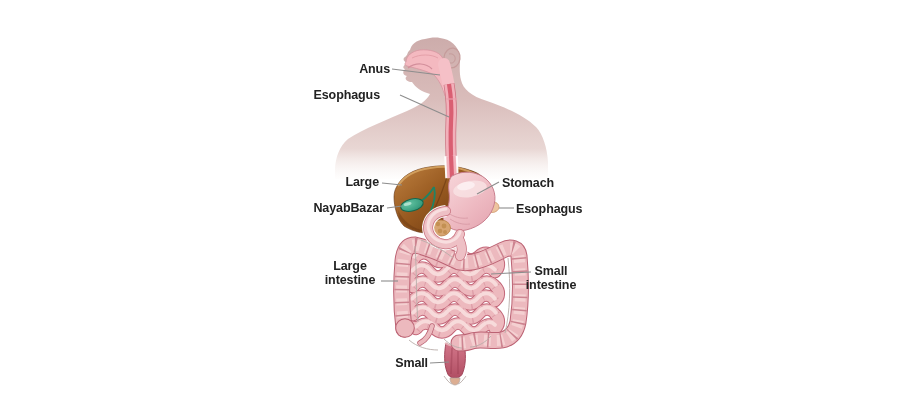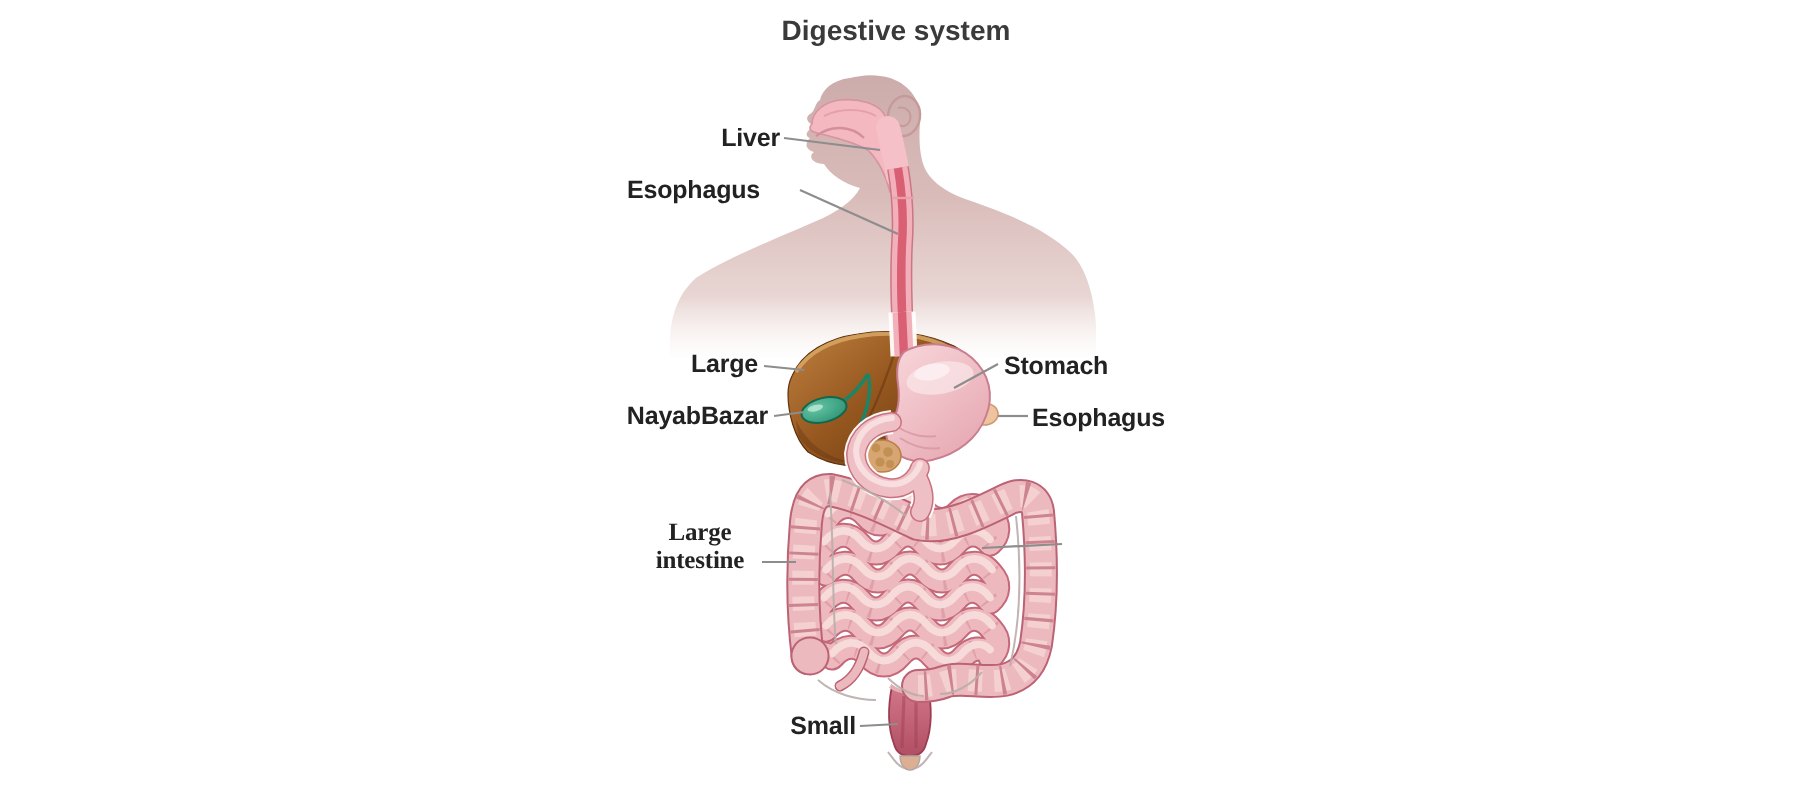--- a/index.html
+++ b/index.html
@@ -1,21 +1,21 @@
 <!DOCTYPE html>
 <html><head>
 <meta charset="utf-8">
 <style>
   html,body{margin:0;padding:0;background:#fff;}
   #stage{position:relative;width:900px;height:400px;background:#ffffff;overflow:hidden;
          font-family:"Liberation Sans",sans-serif;}
   #art{position:absolute;left:0;top:0;}
   .lbl{position:absolute;font:700 12.5px/1.15 "Liberation Sans",sans-serif;color:#222;
        letter-spacing:-0.1px;white-space:nowrap;}
-  .lbl.wrap{white-space:normal;text-align:center;font-family:Liberation Serif, serif;}
+  .lbl.wrap{white-space:normal;text-align:center;}
   .title{position:absolute;top:7px;left:448px;transform:translateX(-50%);
          font:700 14px/1.2 "Liberation Sans",sans-serif;color:#3a3a3a;}
   .watermark{position:absolute;top:4px;right:8px;
          font:italic 700 17.5px/1.2 "Liberation Sans",sans-serif;color:#cccccc;letter-spacing:-0.3px;}
   
   .ptr{stroke:#8d8d8d;stroke-width:1.1;fill:none;}
   .colon-case{stroke:#bb6273;stroke-width:17;fill:none;stroke-linecap:round;}
   .colon-fill{stroke:#ecb9be;stroke-width:15;fill:none;stroke-linecap:round;}
   .colon-seg{stroke:#f6d3d5;stroke-width:11;fill:none;stroke-dasharray:7 5.9;stroke-dashoffset:2;opacity:.85;}
   .colon-crease{stroke:#cd8490;stroke-width:14.6;fill:none;stroke-dasharray:1.5 11.4;}
@@ -243,23 +243,23 @@
       <path class="ptr" d="M382,183 L402,185"></path>
       <path class="ptr" d="M387,208 L402,206"></path>
       <path class="ptr" d="M499,182 L477,194"></path>
       <path class="ptr" d="M514,208 L499,208"></path>
       <path class="ptr" d="M381,281 L398,281"></path>
       <path class="ptr" d="M531,272 L491,274"></path>
       <path class="ptr" d="M430,363 L449,362"></path>
     </g>
   </svg>
 
-  <div class="title">Digestive system</div>
-
-  <div class="lbl" style="right:510px;top:62px">Liver</div>
+
+  <div class="lbl" style="right:510px;top:62px">Anus</div>
   <div class="lbl" style="right:520px;top:88px">Esophagus</div>
   <div class="lbl" style="right:521px;top:175px">Large</div>
   <div class="lbl" style="right:516px;top:201px">NayabBazar</div>
   <div class="lbl" style="left:502px;top:176px">Stomach</div>
   <div class="lbl" style="left:516px;top:202px">Esophagus</div>
   <div class="lbl wrap" style="right:520px;top:259px;width:60px">Large intestine</div>
+  <div class="lbl wrap" style="left:522px;top:264px;width:58px">Small intestine</div>
   <div class="lbl" style="right:472px;top:356px">Small</div>
 </div>
 
 </body></html>

